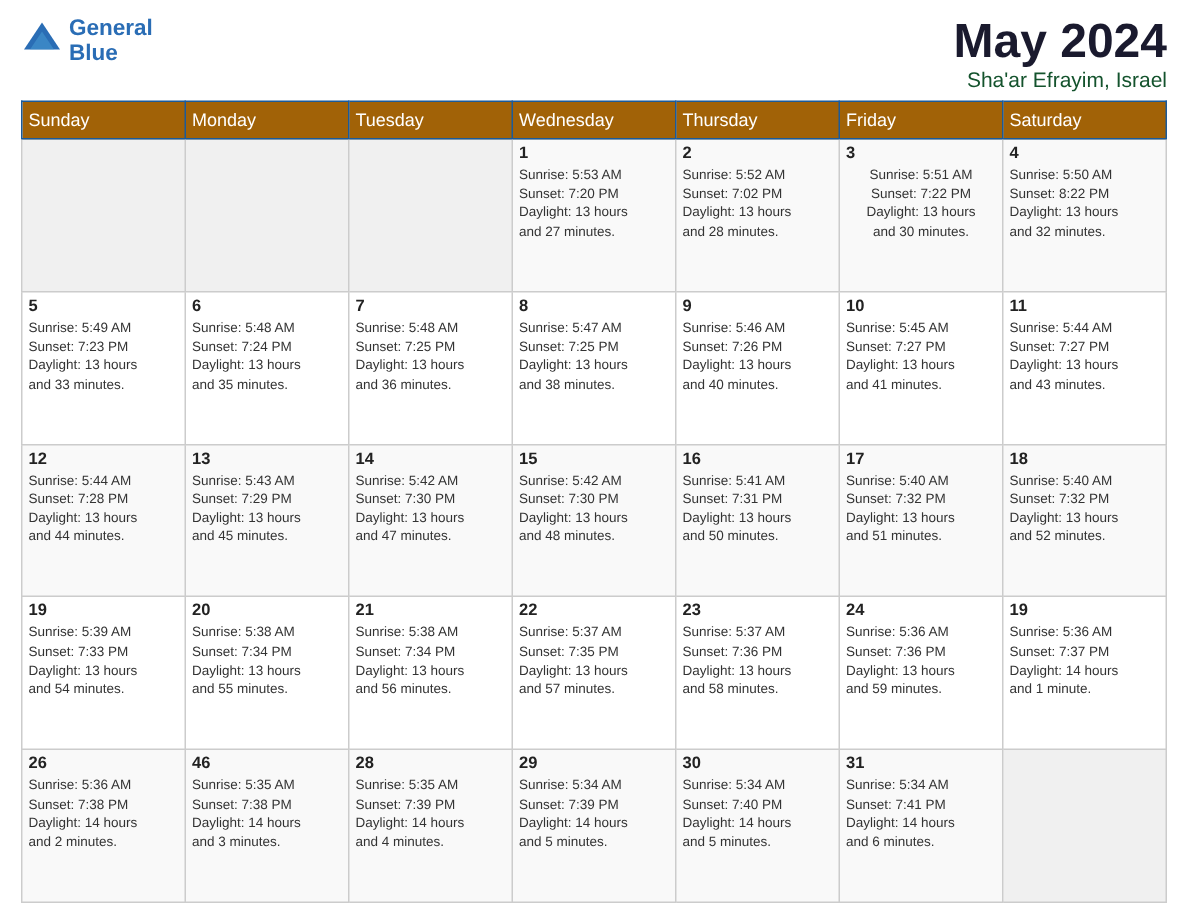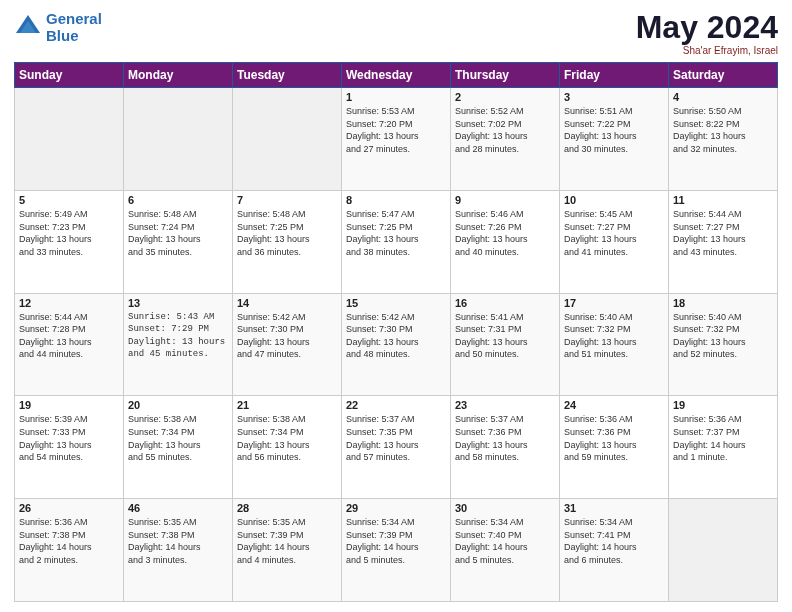--- a/index.html
+++ b/index.html
@@ -44,35 +44,35 @@
     .title-block {
       text-align: right;
     }
     .main-title {
       font-size: 32px;
       font-weight: bold;
       color: #1a1a2e;
       line-height: 1.1;
     }
     .subtitle {
-      font-size: 10px;
-      color: #7f1d1d;
+      font-size: 14px;
+      color: #14532d;
     }
     .calendar {
       flex: 1;
       border: 1px solid #ccc;
       border-collapse: collapse;
       width: 100%;
       table-layout: fixed;
     }
     .calendar thead tr th {
-      background: #701a75;
+      background: #a16207;
       color: #fff;
       font-size: 12px;
-      font-weight: bold;
+      font-weight: normal;
       padding: 5px 4px;
       text-align: left;
       border: 1px solid #1a5a9a;
     }
     .calendar tbody tr td {
       vertical-align: top;
       border: 1px solid #ccc;
       padding: 3px 4px;
       font-size: 9.5px;
       color: #222;
@@ -147,21 +147,21 @@
           </td>
           <td>
             <span class="day-number">2</span>
             <div class="cell-content" style="white-space: pre-line;">Sunrise: 5:52 AM
 Sunset: 7:02 PM
 Daylight: 13 hours
 and 28 minutes.</div>
           </td>
           <td>
             <span class="day-number">3</span>
-            <div class="cell-content" style="white-space: pre-line;">Sunrise: 5:51 AM
+            <div class="cell-content" style="white-space: pre-line; text-align: center;">Sunrise: 5:51 AM
 Sunset: 7:22 PM
 Daylight: 13 hours
 and 30 minutes.</div>
           </td>
           <td>
             <span class="day-number">4</span>
             <div class="cell-content" style="white-space: pre-line;">Sunrise: 5:50 AM
 Sunset: 8:22 PM
 Daylight: 13 hours
 and 32 minutes.</div>
@@ -221,21 +221,21 @@
         <tr>
           <td>
             <span class="day-number">12</span>
             <div class="cell-content" style="white-space: pre-line;">Sunrise: 5:44 AM
 Sunset: 7:28 PM
 Daylight: 13 hours
 and 44 minutes.</div>
           </td>
           <td>
             <span class="day-number">13</span>
-            <div class="cell-content" style="white-space: pre-line; font-family: Liberation Mono, monospace;">Sunrise: 5:43 AM
+            <div class="cell-content" style="white-space: pre-line;">Sunrise: 5:43 AM
 Sunset: 7:29 PM
 Daylight: 13 hours
 and 45 minutes.</div>
           </td>
           <td>
             <span class="day-number">14</span>
             <div class="cell-content" style="white-space: pre-line;">Sunrise: 5:42 AM
 Sunset: 7:30 PM
 Daylight: 13 hours
 and 47 minutes.</div>

